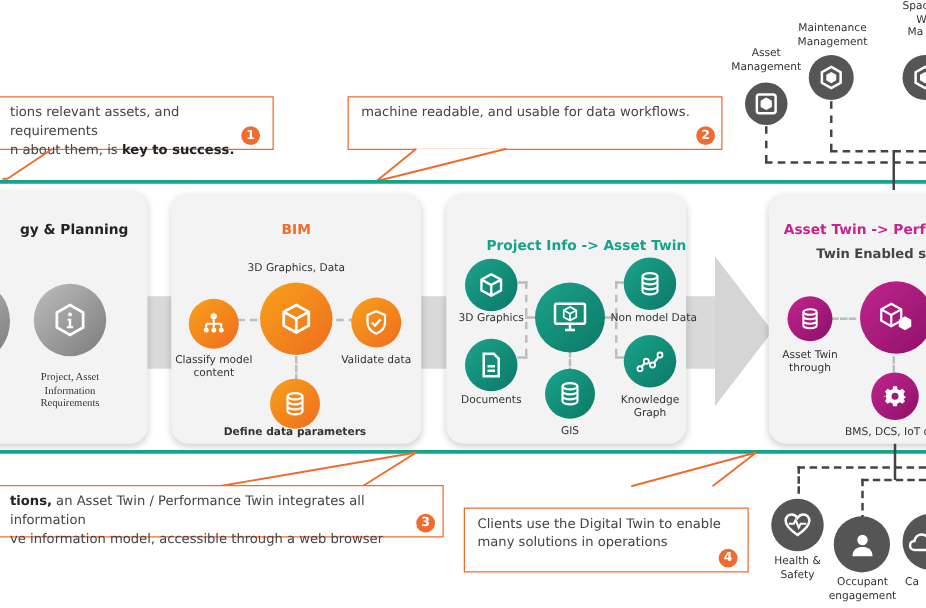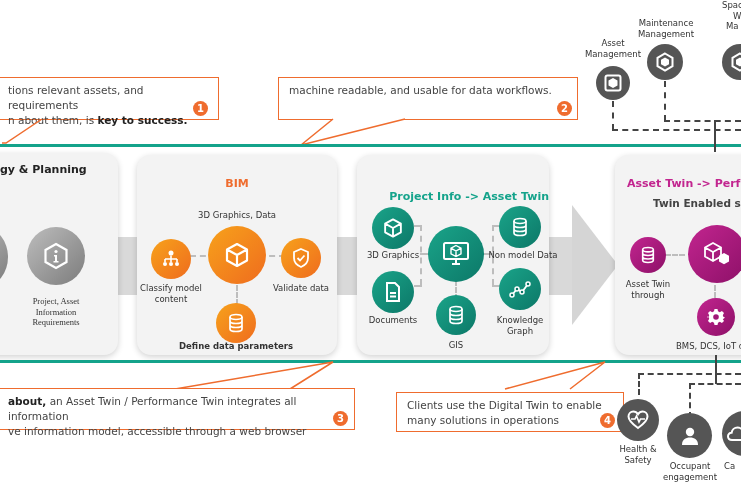--- a/index.html
+++ b/index.html
@@ -98,21 +98,21 @@
 <div class="kd-v" style="left:664px; top:81px; height:40px;"></div>
 <div class="kd-h" style="left:664px; top:120px; width:77px;"></div>
 <div class="solid-v" style="left:714px; top:120px; height:32px;"></div>
 
 <div class="band" style="left:0; top:237px; width:578px; height:58px;"></div>
 <svg class="abs" style="left:572px; top:205px;" width="50" height="120">
   <polygon points="0,0 46,60 0,120" fill="#d5d5d5"></polygon>
 </svg>
 
 <div class="card" style="left:-20px; top:153px; width:138px; height:202px;">
-  <div class="card-title" style="left:20px; top:10px; color:#222;">gy &amp; Planning</div>
+  <div class="card-title" style="left:20px; top:24px; color:#222;padding-left:16px;">gy &amp; Planning</div>
 </div>
 <div class="circ grey" style="left:-38px; top:228px; width:46px; height:58px;"></div>
 <div class="circ grey" style="left:27px; top:227px; width:58px; height:58px;">
   <svg width="26" height="28" viewBox="0 0 26 28">
     <path d="M13 2 L23.5 8 L23.5 20 L13 26 L2.5 20 L2.5 8 Z" fill="none" stroke="#fff" stroke-width="2.2"></path>
     <circle cx="13" cy="9.5" r="1.6" fill="#fff"></circle>
     <path d="M11 13 L14 13 L14 19 L15.5 19 L15.5 20.5 L10.5 20.5 L10.5 19 L12 19 L12 14.5 L11 14.5 Z" fill="#fff"></path>
   </svg>
 </div>
 <div class="lbl" style="left:20px; top:296px; width:72px;font-family:Liberation Serif, serif;">
@@ -250,29 +250,29 @@
   </svg>
 </div>
 <div class="lbl" style="left:676px; top:341px; width:80px; text-align:left;">BMS, DCS, IoT  d</div>
 
 <div class="rail" style="top:360px;"></div>
 
 <svg class="abs" style="left:170px; top:360px;" width="170" height="30">
   <polyline points="5,29 163,2 120,29" fill="#fff" stroke="#ef6c2e" stroke-width="1.5"></polyline>
 </svg>
 <div class="callout" style="left:-3px; top:388px; width:358px; height:42px;">
-  <div><b>about,</b><span> an Asset Twin / Performance Twin integrates all information</span></div>
+  <div><b>tions,</b><span> an Asset Twin / Performance Twin integrates all information</span></div>
   <div>ve information model, accessible through a web browser</div>
   <span class="badge" style="right:6px; bottom:3px;">3</span>
 </div>
 
 <svg class="abs" style="left:500px; top:360px;" width="110" height="30">
   <polyline points="5,29 105,2 70,29" fill="#fff" stroke="#ef6c2e" stroke-width="1.5"></polyline>
 </svg>
-<div class="callout" style="left:371px; top:392px; width:228px; height:40px;margin-left:25px;">
+<div class="callout" style="left:371px; top:406px; width:228px; height:52px;">
   <div>Clients use the Digital Twin to enable</div>
   <div>many solutions in operations</div>
   <span class="badge" style="right:8px; bottom:3px;">4</span>
 </div>
 
 <div class="solid-v" style="left:715px; top:355px; height:29px;"></div>
 <div class="kd-h" style="left:638px; top:373px; width:103px;"></div>
 <div class="kd-v" style="left:638px; top:373px; height:22px;"></div>
 <div class="kd-h" style="left:689px; top:383px; width:52px;"></div>
 <div class="kd-v" style="left:689px; top:383px; height:35px;"></div>

